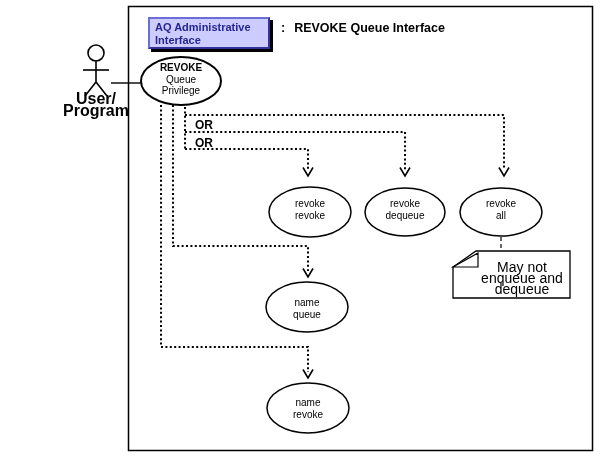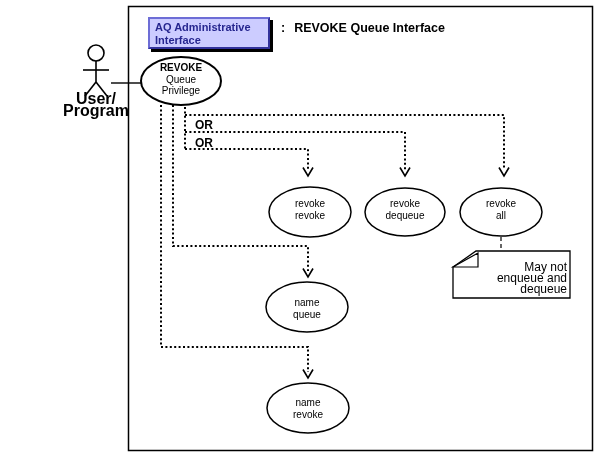--- a/index.html
+++ b/index.html
@@ -60,22 +60,22 @@
     position:absolute;
     left:58px;top:93px;width:76px;
     text-align:center;
     font-size:16px;
     font-weight:bold;
     line-height:12px;
   }
   .note-lbl{
     position:absolute;
     left:477px;top:262px;width:90px;
-    text-align:right;
-    font-size:12px;
+    text-align:center;
+    font-size:14px;
     line-height:11px;
   }
 </style>
 </head>
 <body>
 
 <div class="screen">
 
   <svg width="600" height="457" viewBox="0 0 600 457">
 

